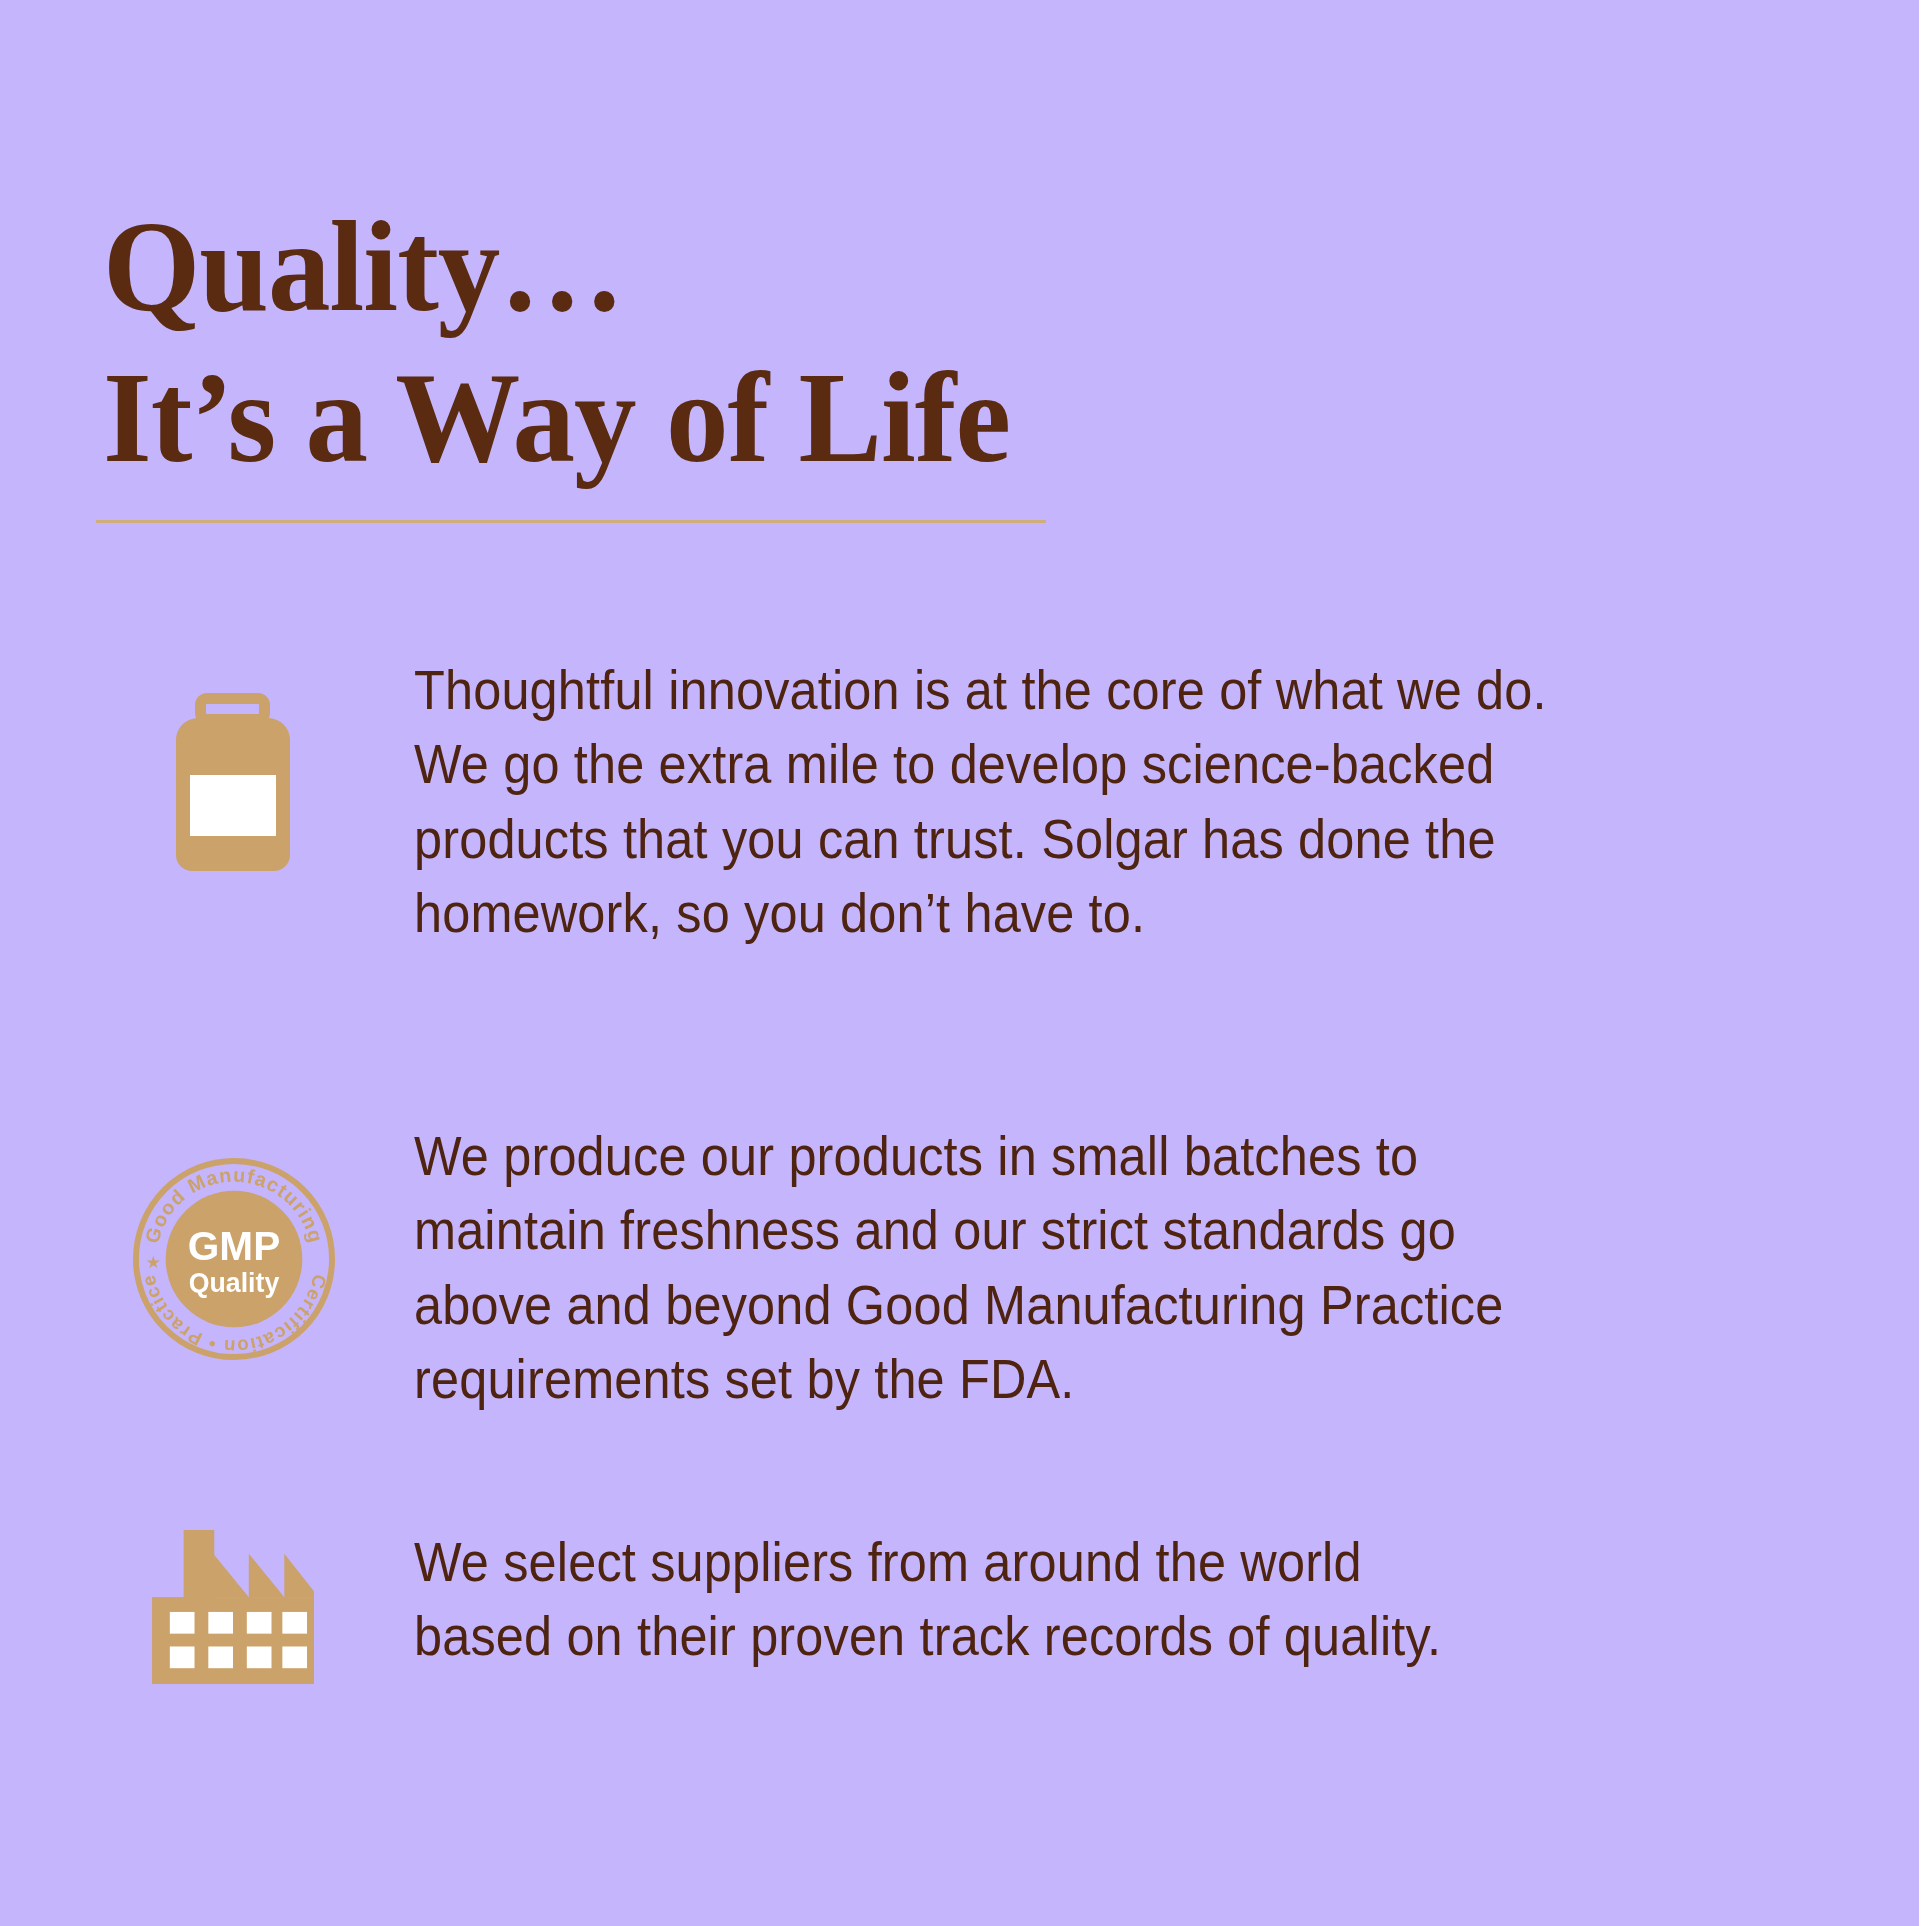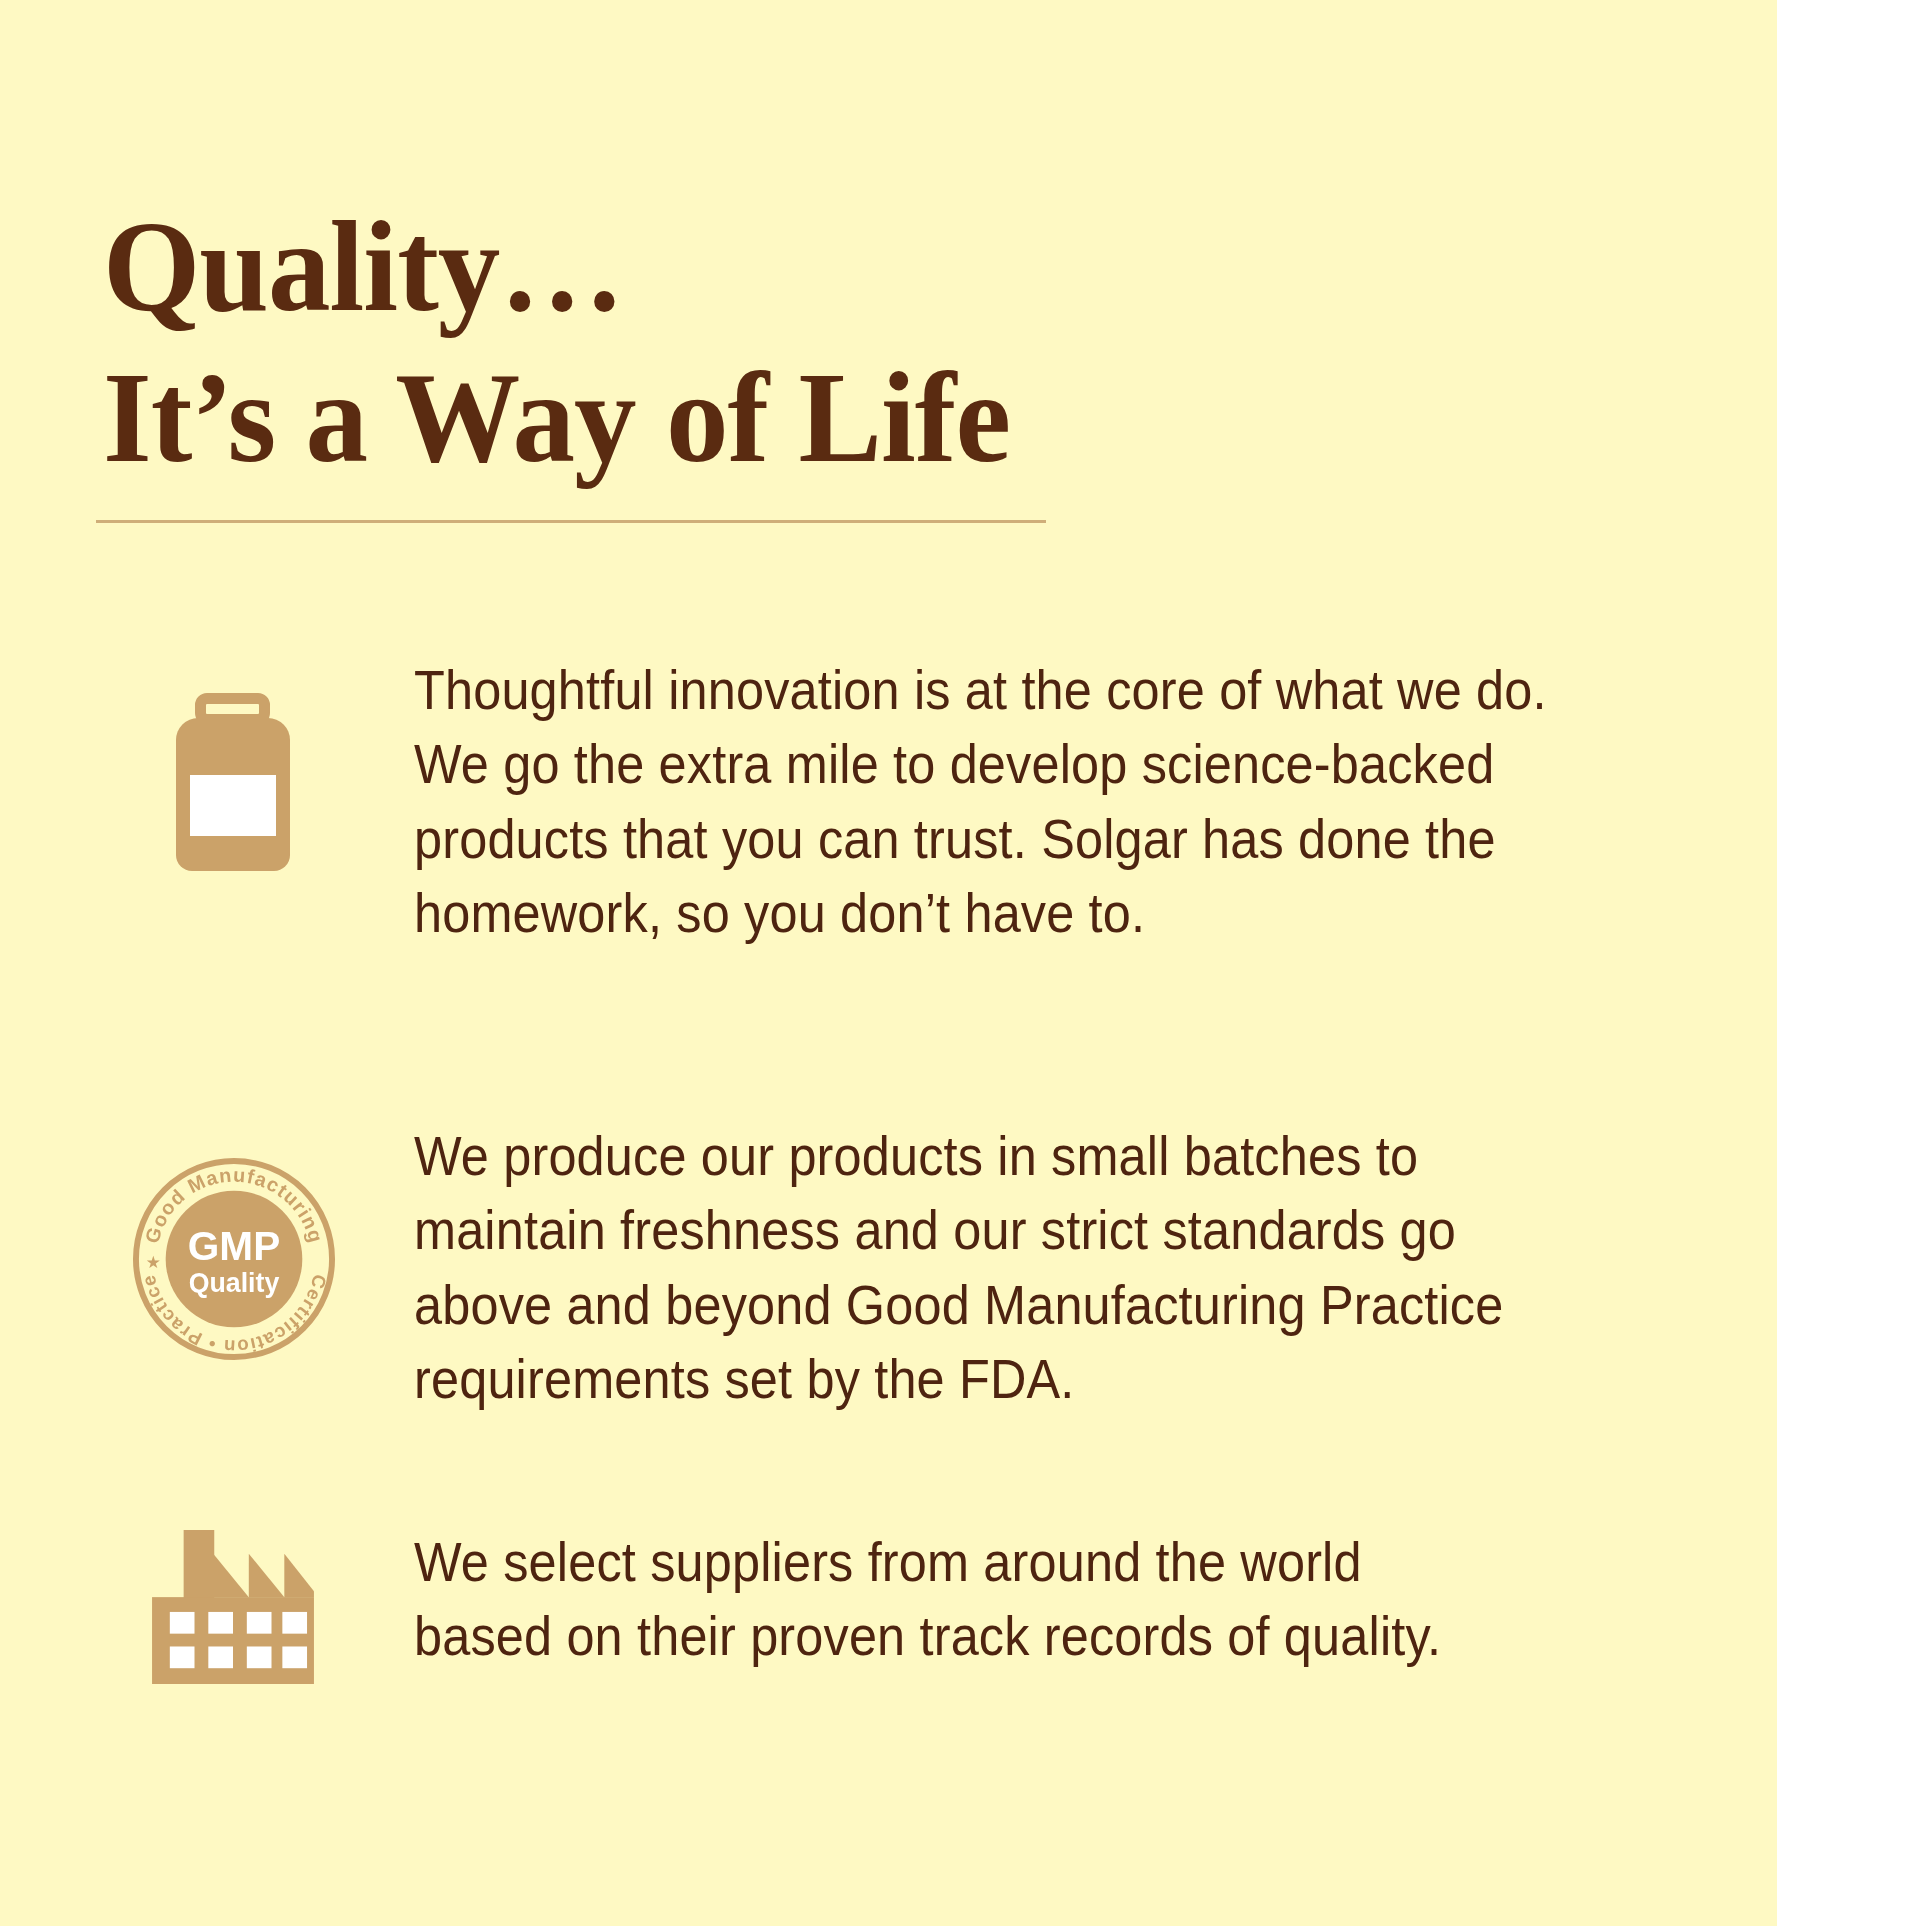--- a/index.html
+++ b/index.html
@@ -2,23 +2,23 @@
 <html><head>
 <meta charset="utf-8">
 <style>
   html, body {
     margin: 0;
     padding: 0;
     background: #ffffff;
   }
   #page {
     position: relative;
-    width: 1777px;
+    width: 1919px;
     height: 1927px;
-    background: #fef9c3;
+    background: #c4b5fd;
     overflow: hidden;
     font-family: "Liberation Sans", sans-serif;
   }
 
   
   .headline {
     position: absolute;
     left: 103px;
     top: 107px;
     width: 1485px;

